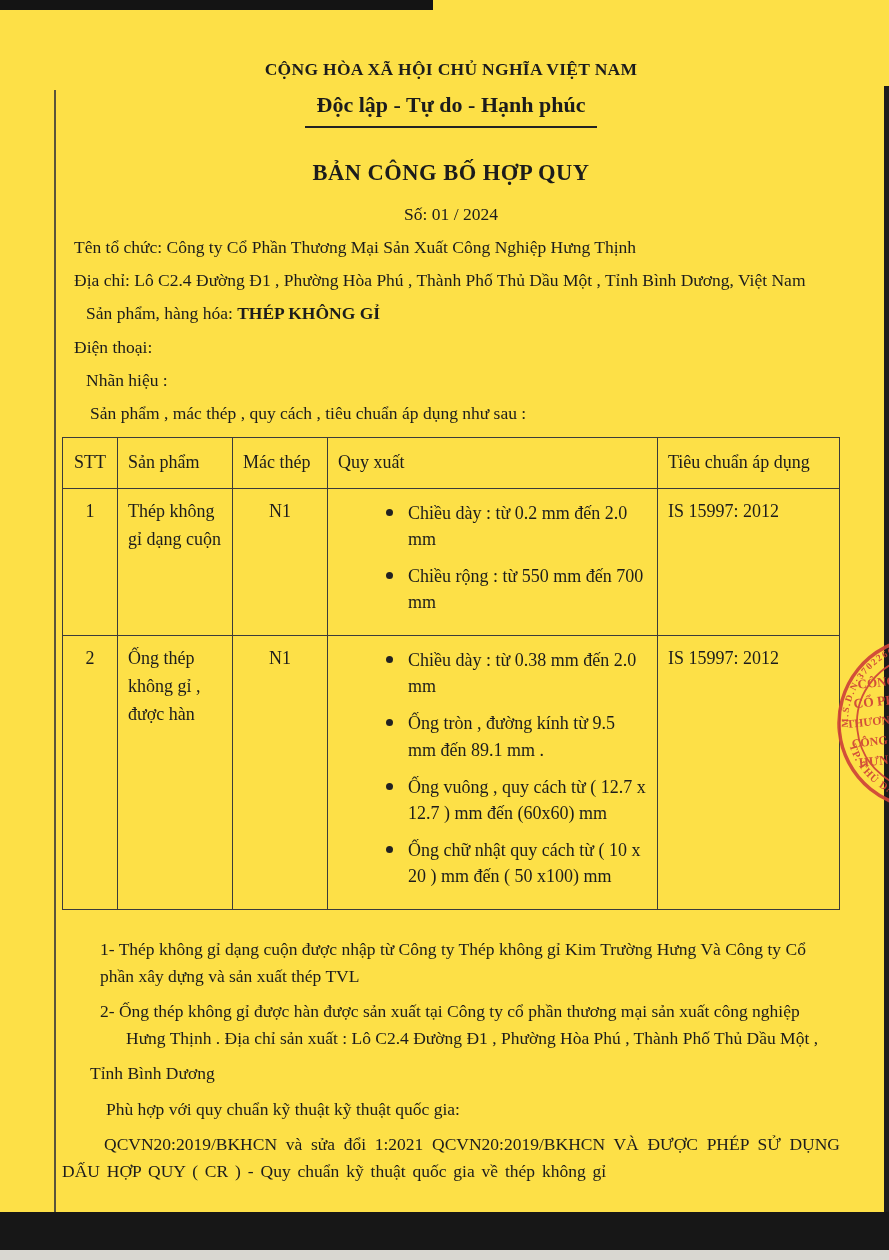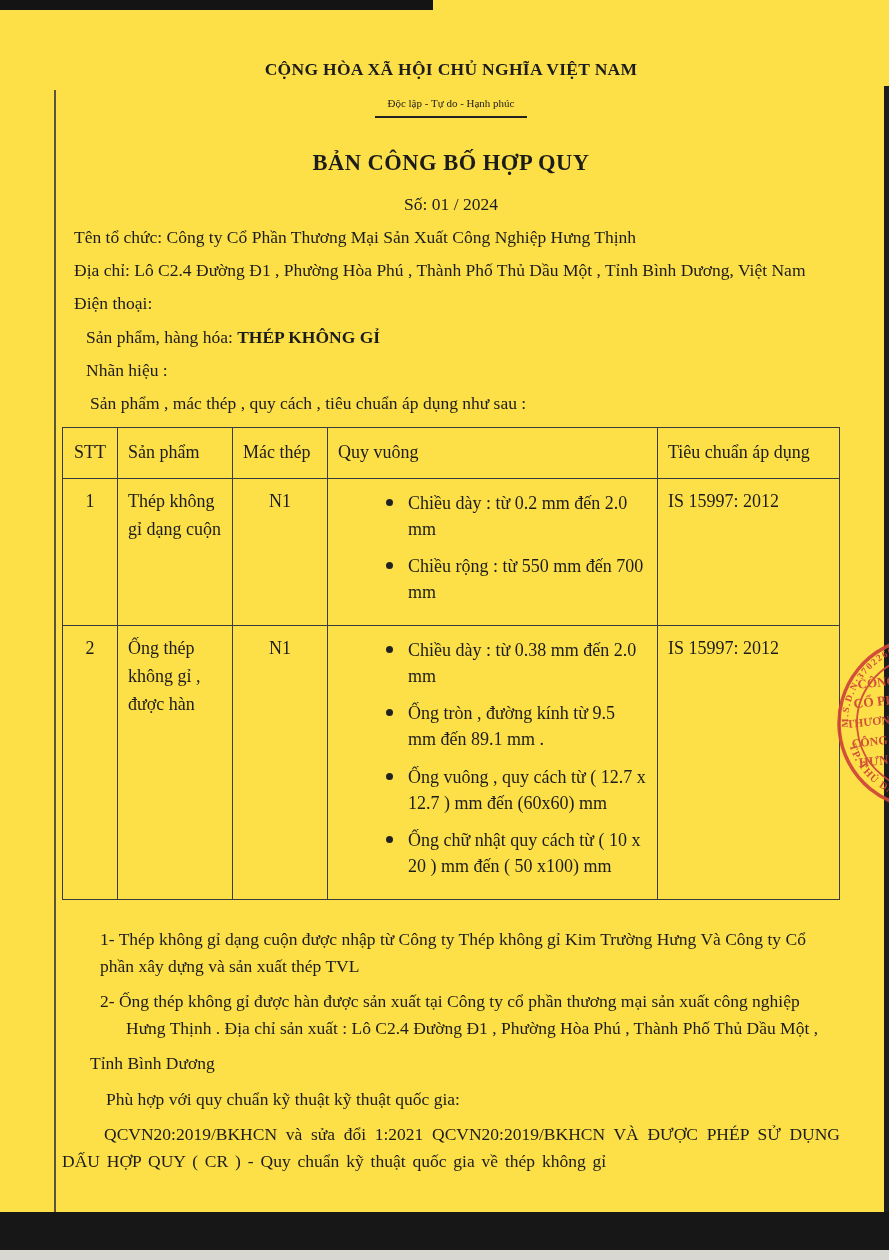--- a/index.html
+++ b/index.html
@@ -18,21 +18,21 @@
   .edge-bottom { position:absolute; left:0; top:1212px; width:889px; height:38px; background:#171717; }
   .edge-bottom-light { position:absolute; left:0; top:1250px; width:889px; height:10px; background:#d9d7d1; }
   .edge-right  { position:absolute; right:0; top:86px; width:5px; height:1126px; background:#1d1d1d; }
   .edge-left-line { position:absolute; left:54px; top:90px; width:2px; height:1122px; background:#3d3c39; opacity:.85; }
 
   
   .doc { position:absolute; left:62px; top:56px; width:778px; font-size:17.5px; line-height:1.55; }
 
   .header-national { text-align:center; font-weight:bold; font-size:17.5px; letter-spacing:.3px; }
   .motto-wrap { text-align:center; margin-top:5px; }
-  .motto { display:inline-block; font-weight:normal; font-size:11px;
+  .motto { display:inline-block; font-weight:bold; font-size:22px;
            border-bottom:2px solid #222; padding:0 12px 4px; }
   .doc-title  { text-align:center; font-weight:bold; font-size:22.5px; margin-top:28px; letter-spacing:.5px; }
   .doc-number { text-align:center; margin-top:10px; }
 
   p.line { margin:6px 12px; }
   .org { margin-top:14px; }
   .indent1 { padding-left:12px; }
   .table-intro { padding-left:16px; margin-top:10px;font-family:Liberation Serif, serif; }
   .bold { font-weight:bold; }
 
@@ -82,39 +82,39 @@
     <div class="header-national">CỘNG HÒA XÃ HỘI CHỦ NGHĨA VIỆT NAM</div>
     <div class="motto-wrap">
       <span class="motto">Độc lập - Tự do - Hạnh phúc</span>
     </div>
 
     <div class="doc-title">BẢN CÔNG BỐ HỢP QUY</div>
     <div class="doc-number">Số: 01 / 2024</div>
 
     <p class="line org">Tên tổ chức: Công ty Cổ Phần Thương Mại Sản Xuất Công Nghiệp Hưng Thịnh</p>
     <p class="line">Địa chỉ: Lô C2.4 Đường Đ1 , Phường Hòa Phú , Thành Phố Thủ Dầu Một , Tỉnh Bình Dương, Việt Nam</p>
+    <p class="line indent1"><span>Sản phẩm, hàng hóa: </span><span class="bold">THÉP KHÔNG GỈ</span></p>
     <p class="line">Điện thoại:</p>
-    <p class="line indent1"><span>Sản phẩm, hàng hóa: </span><span class="bold">THÉP KHÔNG GỈ</span></p>
     <p class="line indent1">Nhãn hiệu :</p>
     <p class="line table-intro">Sản phẩm , mác thép , quy cách , tiêu chuẩn áp dụng như sau :</p>
 
     <table class="spec">
       <colgroup>
         <col class="col-stt">
           <col class="col-sp">
           <col class="col-mac">
           <col class="col-qc">
           <col>
       </colgroup>
       <thead>
         <tr>
           <th class="cell-center">STT</th>
           <th>Sản phẩm</th>
           <th>Mác thép</th>
-          <th>Quy vuông</th>
+          <th>Quy xuất</th>
           <th>Tiêu chuẩn áp dụng</th>
         </tr>
       </thead>
       <tbody>
         <tr>
           <td class="cell-center">1</td>
           <td>Thép không gỉ dạng cuộn</td>
           <td class="cell-center">N1</td>
           <td>
             <ul class="bullets">

